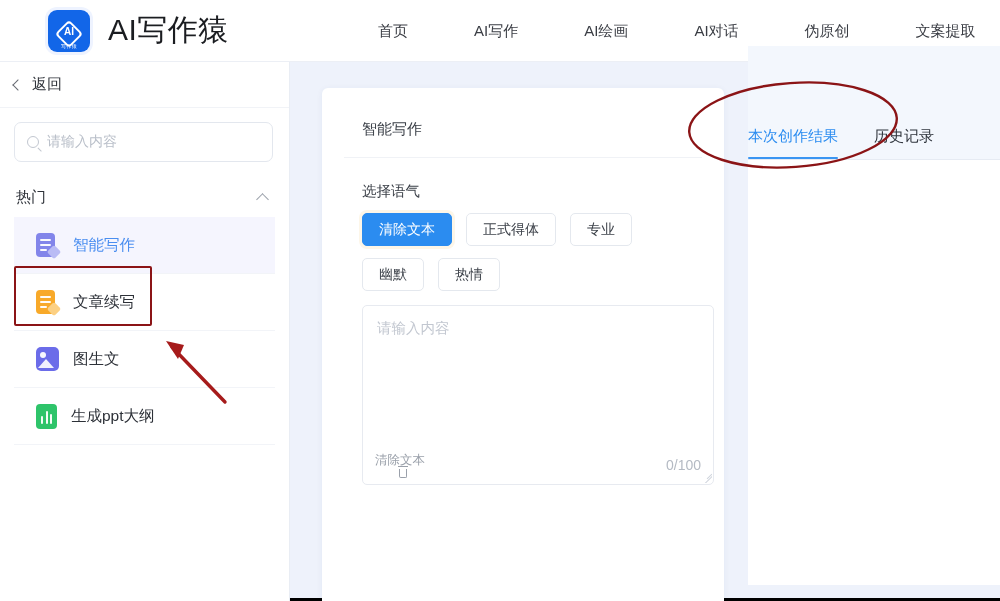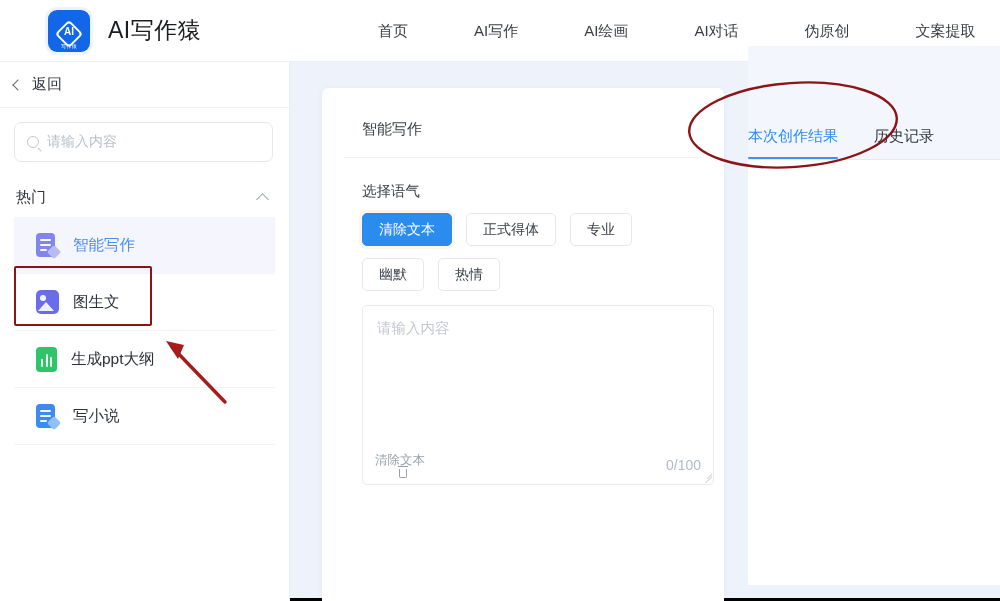--- a/index.html
+++ b/index.html
@@ -41,21 +41,21 @@
     position: absolute; left: 0; top: 12px; width: 100%;
     text-align: center; color: #ffffff;
     font-size: 10px; font-weight: bold; line-height: 20px;
   }
   .logo .sub {
     position: absolute; left: 0; bottom: 3px; width: 100%;
     text-align: center; color: #ffffff;
     font-size: 5px; letter-spacing: .3px;
   }
   .brand-title {
-    margin-left: 18px; font-size: 23px; color: #1b1d21;
+    margin-left: 18px; font-size: 30px; color: #1b1d21;
     letter-spacing: .5px; white-space: nowrap;
   }
   .nav {
     position: absolute; left: 378px; top: 0;
     height: 62px; display: flex; align-items: center;
   }
   .nav-item {
     font-size: 15px; color: #3a3d44;
     margin-right: 66px; white-space: nowrap; cursor: pointer;
   }
@@ -315,48 +315,48 @@
         <span class="doc-ico">
           <span class="pg" style="background:#8285ea"></span>
           <span class="ln l1"></span>
             <span class="ln l2"></span>
             <span class="ln l3"></span>
           <span class="pen" style="background:#b9bbf5"></span>
         </span>
         <span class="tool-label">智能写作</span>
       </div>
 
+      <div class="tool-item">
+        <span class="doc-ico">
+          <span class="pg" style="background:#f8a929"></span>
+          <span class="ln l1"></span>
+            <span class="ln l2"></span>
+            <span class="ln l3"></span>
+          <span class="pen" style="background:#fcd083"></span>
+        </span>
+        <span class="tool-label">文章续写</span>
+      </div>
 
       <div class="tool-item">
         <span class="pic-ico" style="background:#6b6ce9">
           <span class="sun"></span>
             <span class="hill"></span>
         </span>
         <span class="tool-label">图生文</span>
       </div>
 
       <div class="tool-item">
         <span class="ppt-ico" style="background:#2ec46a">
           <span class="bar" style="left:5px;  bottom:5px; height:8px;"></span>
           <span class="bar" style="left:9.5px;bottom:5px; height:13px;"></span>
           <span class="bar" style="left:14px; bottom:5px; height:10px;"></span>
         </span>
         <span class="tool-label">生成ppt大纲</span>
       </div>
 
-      <div class="tool-item">
-        <span class="doc-ico">
-          <span class="pg" style="background:#3d8bf2"></span>
-          <span class="ln l1"></span>
-            <span class="ln l2"></span>
-            <span class="ln l3"></span>
-          <span class="pen" style="background:#8fc0fb"></span>
-        </span>
-        <span class="tool-label">写小说</span>
-      </div>
 
     </div>
   </div>
 
   <div class="form-card">
     <div class="card-title">智能写作</div>
 
     <div class="field-label">选择语气</div>
     <div class="chips">
       <div class="chip selected">清除文本</div>

